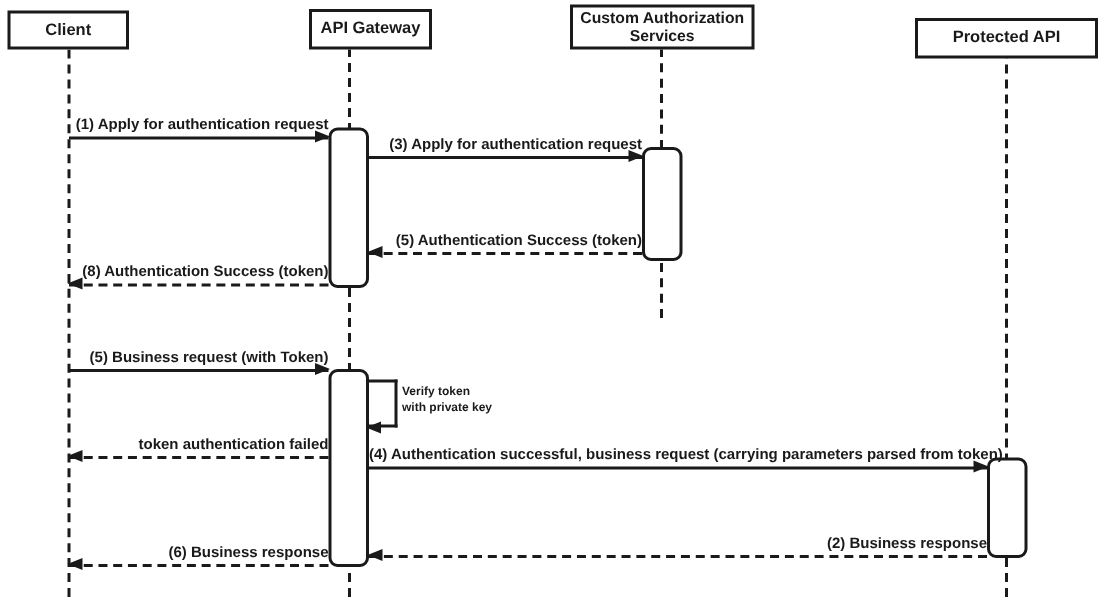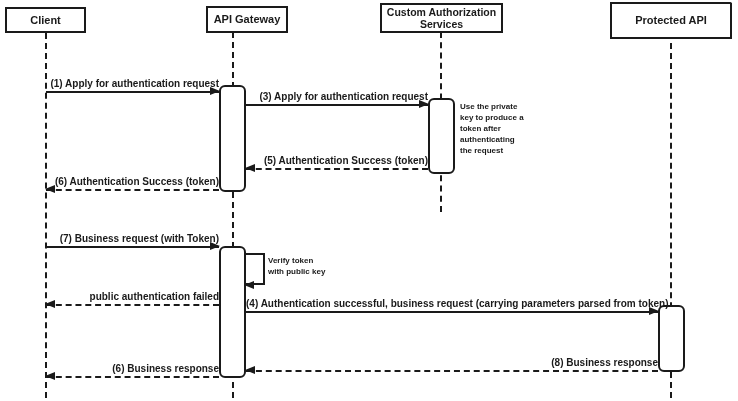--- a/index.html
+++ b/index.html
@@ -60,87 +60,82 @@
   <div class="participant" style="left:5px; top:7px; width:81px; height:26px">
     <span>Client</span>
   </div>
   <div class="participant" style="left:206px; top:6px; width:82px; height:27px">
     <span>API Gateway</span>
   </div>
   <div class="participant small" style="left:380px; top:3px; width:123px; height:30px">
     <span>Custom Authorization
 Services</span>
   </div>
-  <div class="participant" style="left:610px; top:2px; width:122px; height:37px">
+  <div class="participant" style="left:610px; top:12px; width:122px; height:27px">
     <span>Protected API</span>
   </div>
 
   <div class="activation" style="left:219px; top:85px;  width:27px; height:107px"></div>
   <div class="activation" style="left:428px; top:98px;  width:27px; height:76px"></div>
   <div class="activation" style="left:219px; top:246px; width:27px; height:132px"></div>
   <div class="activation" style="left:658px; top:305px; width:27px; height:67px"></div>
 
   <div class="msg solid right" style="left:46px; top:92px; width:173px">
     <div class="line"></div>
     <div class="arrow"></div>
     <div class="label">(1) Apply for authentication request</div>
   </div>
 
   <div class="msg solid right" style="left:246px; top:105px; width:182px">
     <div class="line"></div>
     <div class="arrow"></div>
     <div class="label">(3) Apply for authentication request</div>
   </div>
 
-  <div class="free-label" style="left:460px; top:101px; line-height:11px">Use the private
-key to produce a
-token after
-authenticating
-the request</div>
 
   <div class="msg dashed left" style="left:246px; top:169px; width:182px">
     <div class="line"></div>
     <div class="arrow"></div>
     <div class="label">(5) Authentication Success (token)</div>
   </div>
 
   <div class="msg dashed left" style="left:46px; top:190px; width:173px">
     <div class="line"></div>
     <div class="arrow"></div>
-    <div class="label">(6) Authentication Success (token)</div>
+    <div class="label">(8) Authentication Success (token)</div>
   </div>
 
   <div class="msg solid right" style="left:46px; top:247px; width:173px">
     <div class="line"></div>
     <div class="arrow"></div>
-    <div class="label">(7) Business request (with Token)</div>
+    <div class="label">(5) Business request (with Token)</div>
   </div>
 
   <div class="self-msg" style="left:246px; top:253px; width:19px; height:32px">
     <div class="arrow"></div>
   </div>
   <div class="free-label" style="left:268px; top:256px">Verify token
-with public key</div>
+with private key</div>
 
   <div class="msg dashed left" style="left:46px; top:305px; width:173px">
     <div class="line"></div>
     <div class="arrow"></div>
-    <div class="label">public authentication failed</div>
+    <div class="label">token authentication failed</div>
   </div>
 
   <div class="msg solid right" style="left:246px; top:312px; width:412px">
     <div class="line"></div>
     <div class="arrow"></div>
     <div class="label">(4) Authentication successful, business request (carrying parameters parsed from token)</div>
   </div>
 
   <div class="msg dashed left" style="left:246px; top:371px; width:412px">
     <div class="line"></div>
     <div class="arrow"></div>
-    <div class="label">(8) Business response</div>
+    <div class="label">(2) Business response</div>
   </div>
 
   <div class="msg dashed left" style="left:46px; top:377px; width:173px">
     <div class="line"></div>
     <div class="arrow"></div>
     <div class="label">(6) Business response</div>
   </div>
 
 </div>
 

